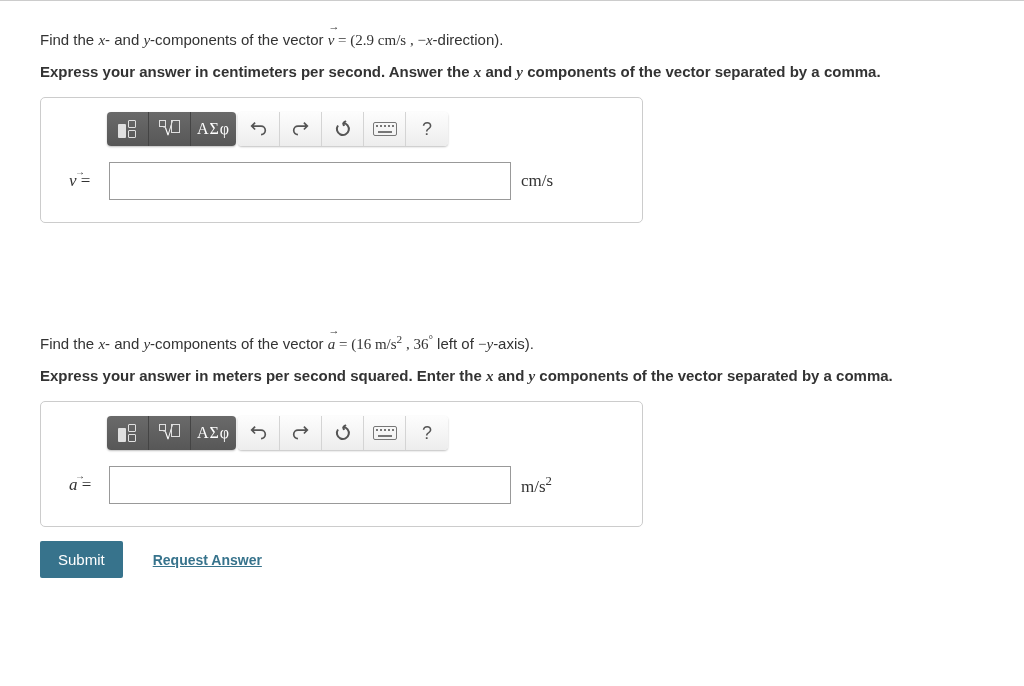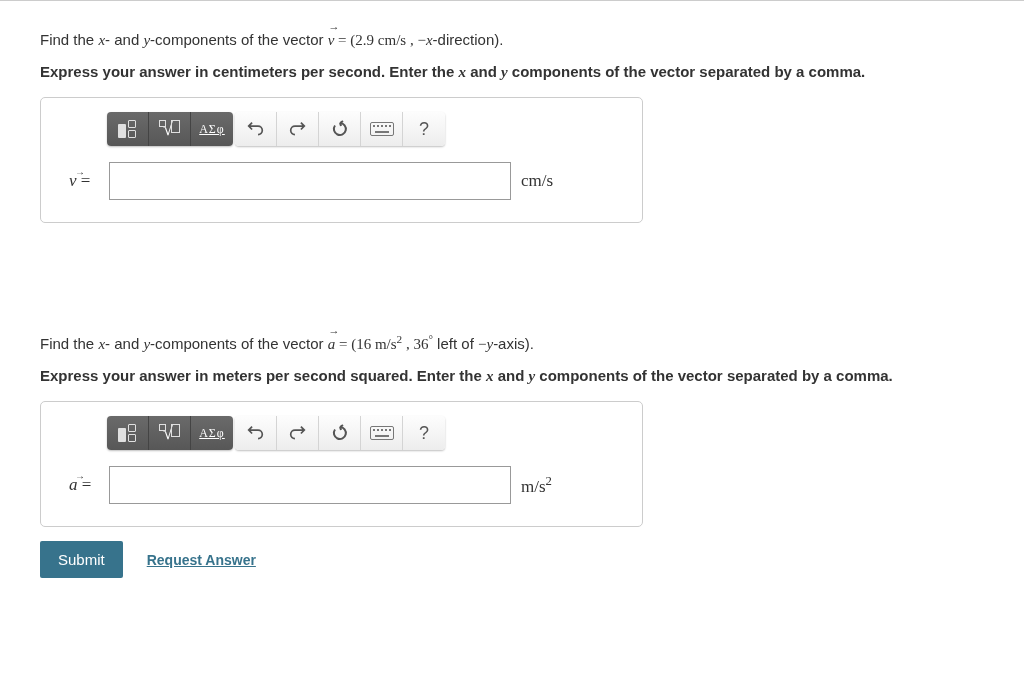--- a/index.html
+++ b/index.html
@@ -130,24 +130,23 @@
   }
   .radical .idx {
     display:inline-block;
     width:5px;height:5px;
     border:1px solid #e0e0e0;
     vertical-align: 8px;
     margin-right:-3px;
   }
   .greek {
     font-family: "Times New Roman", serif;
-    font-size: 12px;
+    font-size: 16px;
     color: #fff;
     letter-spacing: 1px;
-    text-decoration: underline;
   }
   .kbd-icon {
     display:inline-block;
     width: 22px;
     height: 12px;
     border: 1px solid #777;
     border-radius: 2px;
     position: relative;
     background:
       linear-gradient(#777,#777) 2px 2px/2px 2px no-repeat,
@@ -184,21 +183,21 @@
     font-size: 15px;
   }
   .unit {
     font-family: "Times New Roman", serif;
     font-size: 17px;
   }
   .actions {
     margin-top: 14px;
     display: flex;
     align-items: center;
-    gap: 24px;
+    gap: 30px;
   }
   .submit-btn {
     background: #37738c;
     color: #fff;
     border: none;
     padding: 10px 18px;
     font-size: 15px;
     border-radius: 2px;
     cursor: pointer;
   }
@@ -213,21 +212,21 @@
     height: 95px;
   }
 </style>
 </head>
 <body>
 
 <div class="prompt">
   <span>Find the </span><span class="mathit">x</span><span>- and </span><span class="mathit">y</span><span>-components of the vector </span><span class="mathit vec">v</span><span class="mathrm"> = (2.9 </span><span class="mathrm">cm/s</span><span class="mathrm"> , </span><span class="mathrm">−</span><span class="mathit">x</span><span>-direction).</span>
 </div>
 <div class="instruction">
-  <span>Express your answer in centimeters per second. Enter the </span><span class="mathit">x</span><span> and </span><span class="mathit">y</span><span> components of the vector separated by a comma.</span>
+  <span>Express your answer in centimeters per second. Answer the </span><span class="mathit">x</span><span> and </span><span class="mathit">y</span><span> components of the vector separated by a comma.</span>
 </div>
 
 <div class="answer-box">
   <div class="toolbar">
     <div class="btn-group">
       <button class="tb-btn tb-dark">
         <span class="tmpl-icon">
             <span class="big"></span>
             <span class="small1"></span>
             <span class="small2"></span>

